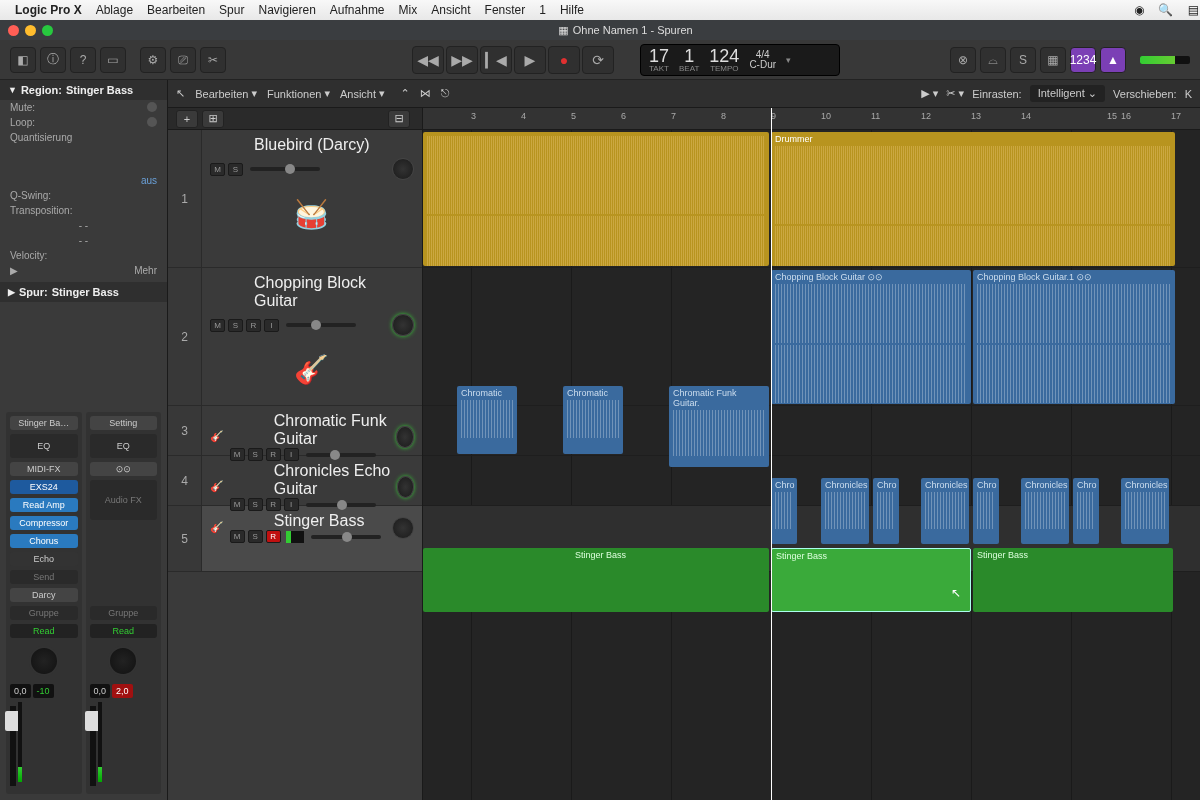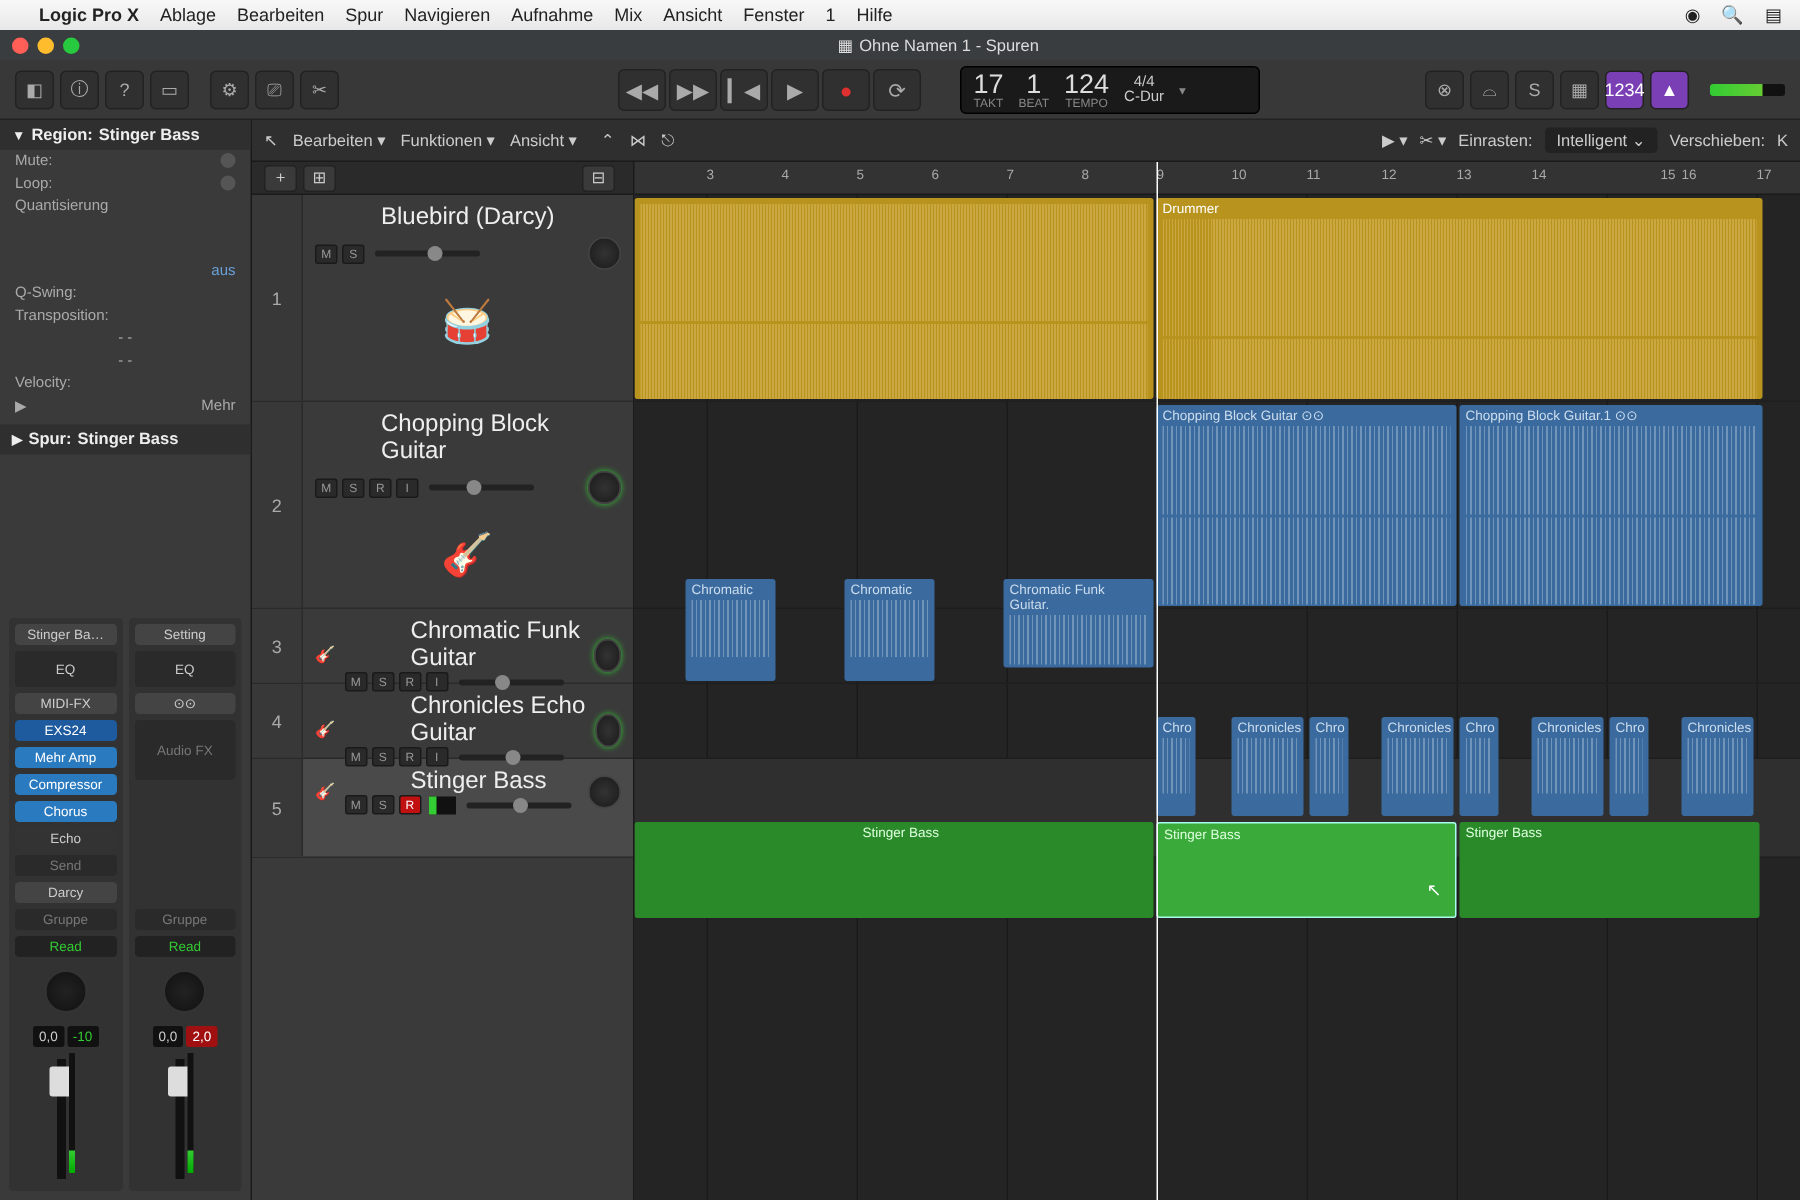--- a/index.html
+++ b/index.html
@@ -1,17 +1,17 @@
 <!DOCTYPE html>
 <html><head>
 <meta charset="utf-8">
 <style>
 * { margin:0; padding:0; box-sizing:border-box; font-family:-apple-system,BlinkMacSystemFont,"Helvetica Neue",sans-serif; }
 body { background:#1a1a1a; color:#ccc; font-size:11px; overflow:hidden; width:1200px; height:800px; }
-.menubar { background:linear-gradient(#f8f8f8,#e8e8e8); height:20px; display:flex; align-items:center; padding:0 12px; gap:14px; color:#222;font-size:12px;}
+.menubar { background:linear-gradient(#f8f8f8,#e8e8e8); height:20px; display:flex; align-items:center; padding:0 1px; gap:14px; color:#222;font-size:12px;}
 .menubar .apple { font-size:13px;}
 .menubar .app-name{font-weight:600;}
 .menubar .spacer{flex:1;}
 .titlebar{background:#3a3d40;height:20px;display:flex;align-items:center;padding:0 8px;gap:6px;}
 .traffic{display:flex;gap:6px;}
 .dot{width:11px;height:11px;border-radius:50%;}
 .red{background:#ff5f56;} .yellow{background:#ffbd2e;} .green{background:#27c93f;}
 .win-title{flex:1;text-align:center;color:#ddd;font-size:11px;}
 .toolbar{background:#383838;height:40px;display:flex;align-items:center;padding:0 10px;gap:6px;border-bottom:1px solid #222;}
 .tool-btn{width:26px;height:26px;background:#303030;border:1px solid #222;border-radius:4px;display:flex;align-items:center;justify-content:center;color:#aaa;font-size:12px;}
@@ -25,21 +25,21 @@
 .right-tools{margin-left:auto;display:flex;gap:4px;}
 .purple{background:#7b3fb5;color:#fff;}
 .main{display:flex;height:720px;}
 .inspector{width:168px;background:#3a3a3a;border-right:1px solid #1a1a1a;display:flex;flex-direction:column;}
 .insp-header{background:#2f2f2f;padding:4px 8px;display:flex;align-items:center;gap:4px;font-weight:600;color:#eee;}
 .insp-header .tri{font-size:9px;}
 .insp-row{display:flex;justify-content:space-between;padding:2px 10px;font-size:10px;color:#aaa;}
 .insp-row .dot-sm{width:10px;height:10px;border-radius:50%;background:#555;}
 .insp-row .val{color:#6aa0d8;margin-top:43px;}
 .channel-strip{display:flex;gap:4px;padding:6px;flex:1;}
-.strip{flex:1;background:#323232;border-radius:3px;display:flex;flex-direction:column;gap:4px;padding:4px;align-items:center;}
+.strip{flex:1;background:#323232;border-radius:3px;display:flex;flex-direction:column;gap:4px;padding:4px;align-items:flex-start;}
 .strip-btn{width:100%;background:#444;border-radius:3px;padding:2px;text-align:center;font-size:9px;color:#ccc;}
 .strip-btn.blue{background:#1e5a9e;color:#fff;}
 .strip-btn.hl{background:#2a7abf;color:#fff;}
 .knob{width:30px;height:30px;border-radius:50%;background:radial-gradient(#222,#111);border:2px solid #333;margin:4px auto;}
 .num-box{background:#111;padding:2px 4px;border-radius:2px;font-size:9px;color:#ccc;}
 .num-box.g{color:#3c3;}
 .num-box.r{background:#a01010;color:#fff;}
 .fader{width:6px;height:80px;background:#111;margin:4px auto;position:relative;}
 .fader-cap{width:16px;height:20px;background:#ddd;border-radius:2px;position:absolute;left:-5px;top:5px;}
 .meter-sm{width:4px;height:80px;background:#111;position:relative;}
@@ -212,21 +212,21 @@
         <span>Spur:</span>
       <span>Stinger Bass</span>
     </div>
     <div style="flex:1"></div>
     <div class="channel-strip">
       <div class="strip">
         <div class="strip-btn">Stinger Ba…</div>
         <div class="strip-btn" style="height:24px;line-height:20px;background:#2a2a2a">EQ</div>
         <div class="strip-btn">MIDI-FX</div>
         <div class="strip-btn blue">EXS24</div>
-        <div class="strip-btn hl">Mehr Amp</div>
+        <div class="strip-btn hl">Read Amp</div>
         <div class="strip-btn hl">Compressor</div>
         <div class="strip-btn hl">Chorus</div>
         <div class="strip-btn" style="background:#333">Echo</div>
         <div class="strip-btn" style="background:#2a2a2a;color:#777">Send</div>
         <div class="strip-btn">Darcy</div>
         <div class="strip-btn" style="background:#2a2a2a;color:#777">Gruppe</div>
         <div class="strip-btn" style="background:#222;color:#3c3">Read</div>
         <div class="knob"></div>
         <div style="display:flex;gap:2px">
             <span class="num-box">0,0</span>
@@ -427,21 +427,21 @@
             <div class="wave"></div>
             <div class="wave"></div>
           </div>
         <div class="region blue" style="top:162px;left:348px;width:200px;height:134px"><span>Chopping Block Guitar ⊙⊙</span><div class="wave" style="height:45%"></div><div class="wave" style="height:45%"></div></div>
 
         <div class="region drum" style="top:24px;left:348px;width:404px;height:134px"><span>Drummer</span><div class="wave"></div><div class="wave"></div></div>
         <div class="region blue" style="top:162px;left:550px;width:202px;height:134px"><span>Chopping Block Guitar.1 ⊙⊙</span><div class="wave" style="height:45%"></div><div class="wave" style="height:45%"></div></div>
 
         <div class="region blue" style="top:278px;left:34px;width:60px;height:68px"><span>Chromatic</span><div class="wave"></div></div>
         <div class="region blue" style="top:278px;left:140px;width:60px;height:68px"><span>Chromatic</span><div class="wave"></div></div>
-        <div class="region blue" style="top:278px;left:246px;width:100px;height:59px"><span>Chromatic Funk Guitar.</span><div class="wave"></div></div>
+        <div class="region blue" style="top:278px;left:246px;width:100px;height:81px"><span>Chromatic Funk Guitar.</span><div class="wave"></div></div>
 
         <div class="region blue" style="top:370px;left:348px;width:26px;height:66px"><span>Chro</span><div class="wave"></div></div>
         <div class="region blue" style="top:370px;left:398px;width:48px;height:66px"><span>Chronicles</span><div class="wave"></div></div>
         <div class="region blue" style="top:370px;left:450px;width:26px;height:66px"><span>Chro</span><div class="wave"></div></div>
         <div class="region blue" style="top:370px;left:498px;width:48px;height:66px"><span>Chronicles</span><div class="wave"></div></div>
         <div class="region blue" style="top:370px;left:550px;width:26px;height:66px"><span>Chro</span><div class="wave"></div></div>
         <div class="region blue" style="top:370px;left:598px;width:48px;height:66px"><span>Chronicles</span><div class="wave"></div></div>
         <div class="region blue" style="top:370px;left:650px;width:26px;height:66px"><span>Chro</span><div class="wave"></div></div>
         <div class="region blue" style="top:370px;left:698px;width:48px;height:66px"><span>Chronicles</span><div class="wave"></div></div>
 

